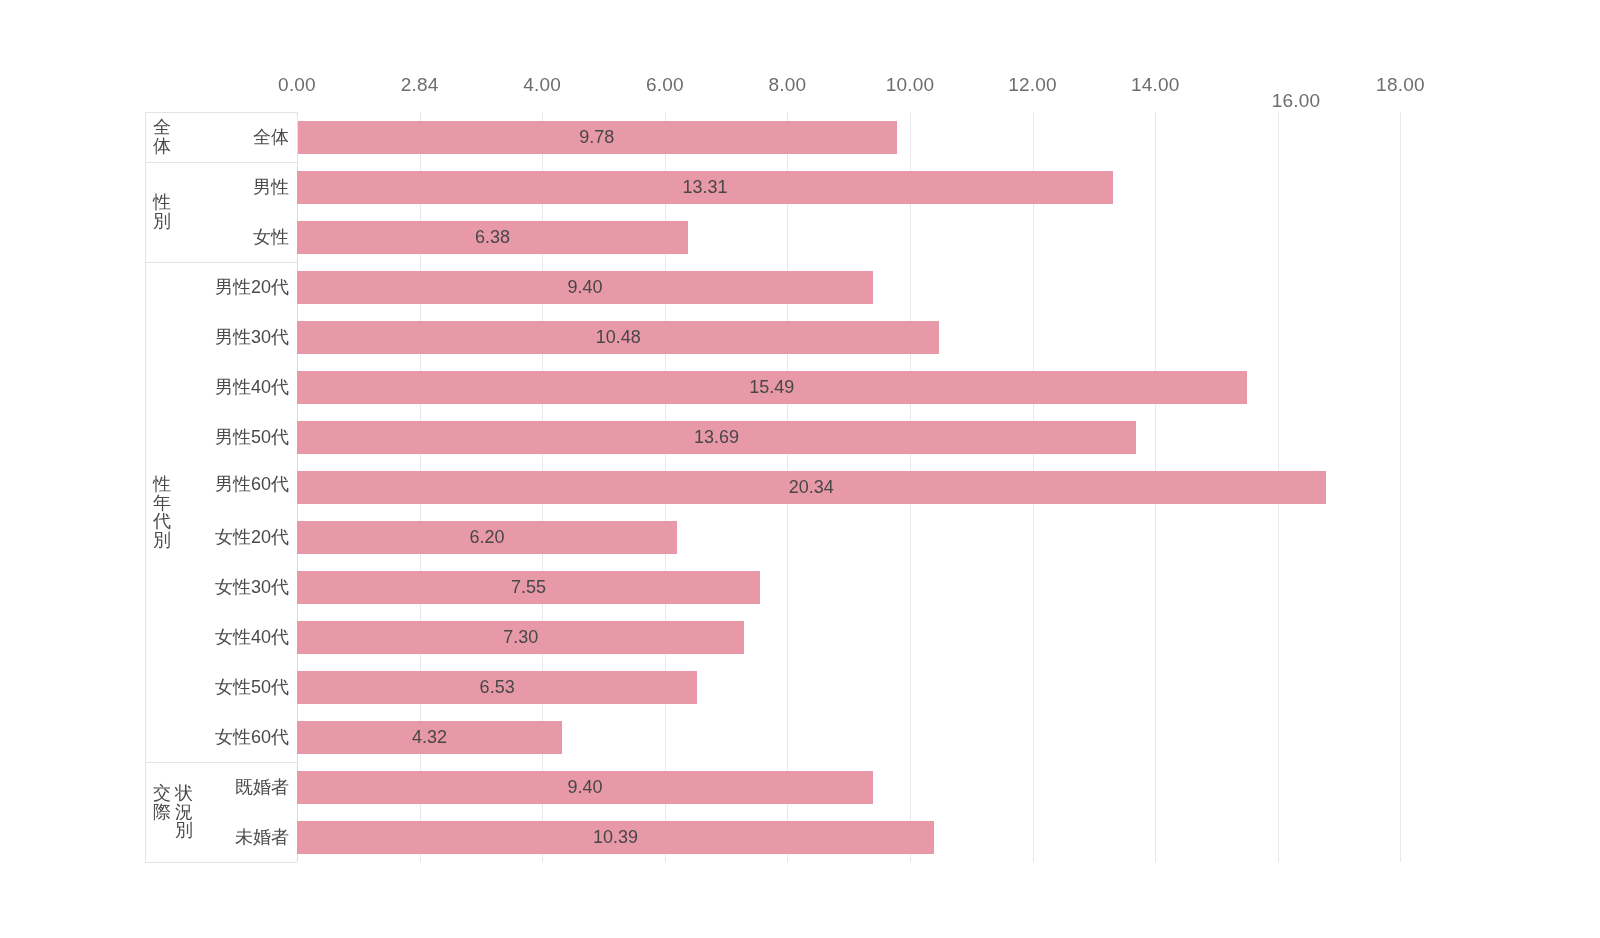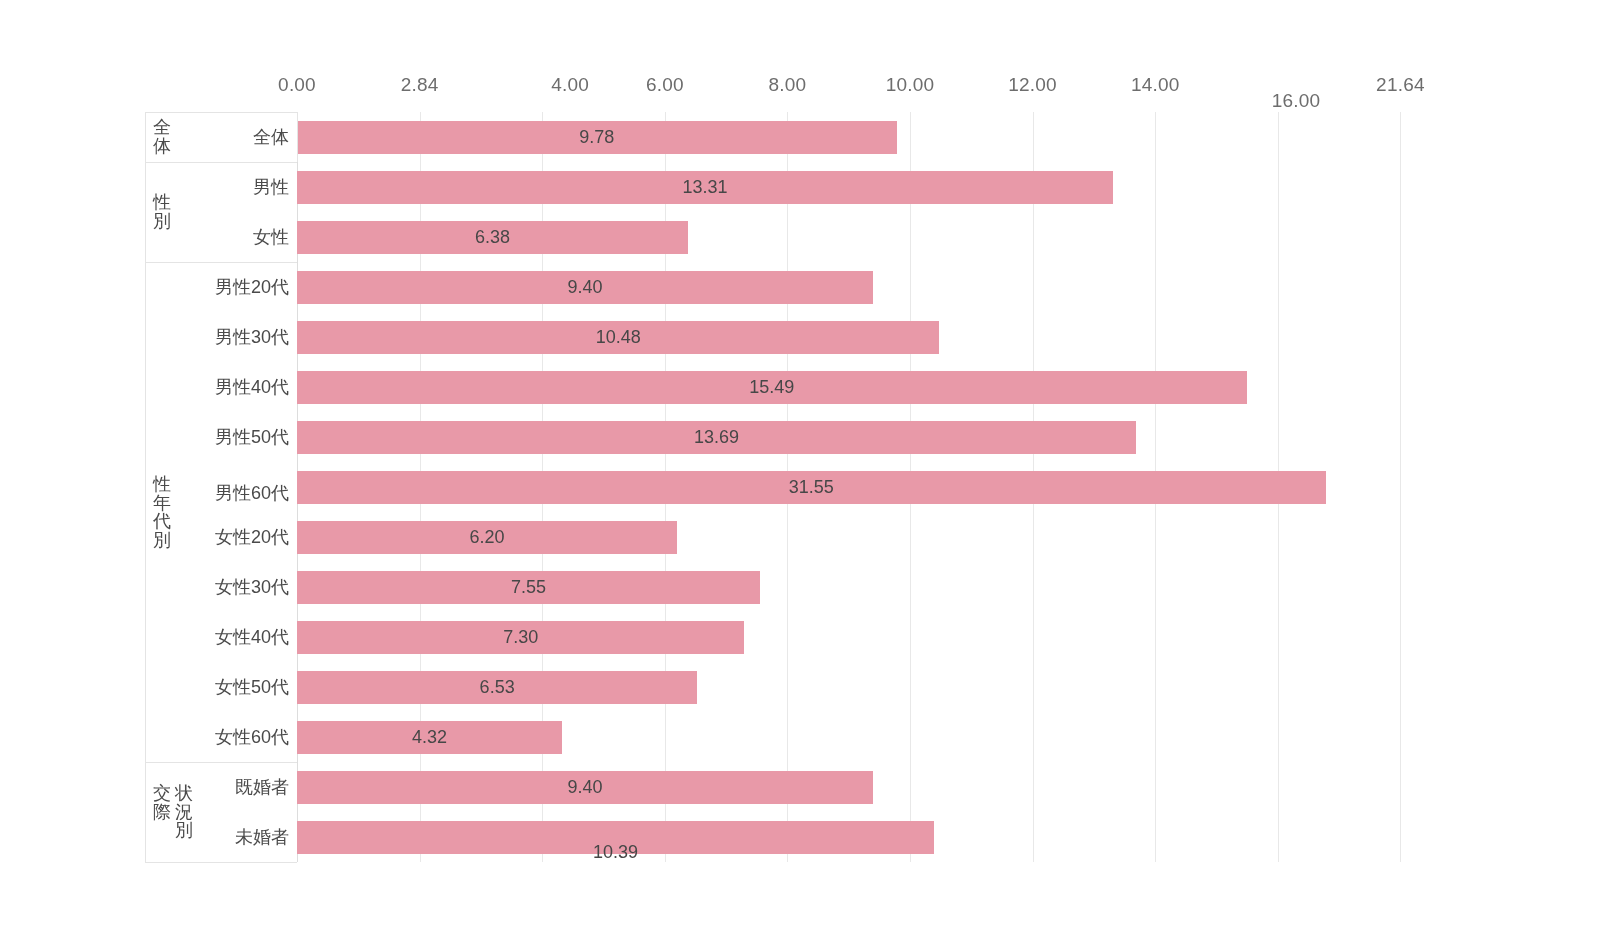--- a/index.html
+++ b/index.html
@@ -105,28 +105,28 @@
     transform: translateY(-50%);
   }
 </style>
 </head>
 <body>
 
 <div id="chart-root">
   <div class="axis-labels">
       <div class="axis-tick-label" style="left: 297px; top: 0px;">0.00</div>
       <div class="axis-tick-label" style="left: 419.6px; top: 0px;">2.84</div>
-      <div class="axis-tick-label" style="left: 542.2px; top: 0px; margin-left: 28px;">4.00</div>
+      <div class="axis-tick-label" style="left: 542.2px; top: 0px;">4.00</div>
       <div class="axis-tick-label" style="left: 664.8px; top: 0px;">6.00</div>
       <div class="axis-tick-label" style="left: 787.4px; top: 0px;">8.00</div>
       <div class="axis-tick-label" style="left: 910px; top: 0px;">10.00</div>
       <div class="axis-tick-label" style="left: 1032.6px; top: 0px;">12.00</div>
       <div class="axis-tick-label" style="left: 1155.2px; top: 0px; text-align: center;">14.00</div>
       <div class="axis-tick-label" style="left: 1296px; top: 0px; margin-top: 16px;">16.00</div>
-      <div class="axis-tick-label" style="left: 1400.4px; top: 0px;">21.64</div>
+      <div class="axis-tick-label" style="left: 1400.4px; top: 0px;">18.00</div>
     </div>
   <div class="plot" style="width: 1600px; height: 750px;">
       <div class="gridline" style="left: 297px; height: 750px; background: rgb(221, 221, 221);"></div>
       <div class="gridline" style="left: 419.6px; height: 750px;"></div>
       <div class="gridline" style="left: 542.2px; height: 750px;"></div>
       <div class="gridline" style="left: 664.8px; height: 750px;"></div>
       <div class="gridline" style="left: 787.4px; height: 750px;"></div>
       <div class="gridline" style="left: 910px; height: 750px;"></div>
       <div class="gridline" style="left: 1032.6px; height: 750px;"></div>
       <div class="gridline" style="left: 1155.2px; height: 750px;"></div>
@@ -148,42 +148,42 @@
       <div class="bar" style="left: 297px; top: 208.5px; width: 642.424px; height: 33px; background: rgb(232, 153, 168);"></div>
       <div class="bar-value" style="left: 618.212px; top: 225px;">10.48</div>
       <div class="row-label" style="right: 1311px; top: 225px;">男性30代</div>
       <div class="bar" style="left: 297px; top: 258.5px; width: 949.537px; height: 33px; background: rgb(232, 153, 168);"></div>
       <div class="bar-value" style="left: 771.768px; top: 275px;">15.49</div>
       <div class="row-label" style="right: 1311px; top: 275px;">男性40代</div>
       <div class="bar" style="left: 297px; top: 308.5px; width: 839.197px; height: 33px; background: rgb(232, 153, 168);"></div>
       <div class="bar-value" style="left: 716.598px; top: 325px;">13.69</div>
       <div class="row-label" style="right: 1311px; top: 325px;">男性50代</div>
       <div class="bar" style="left: 297px; top: 358.5px; width: 1028.61px; height: 33px; background: rgb(232, 153, 168);"></div>
-      <div class="bar-value" style="left: 811.307px; top: 375px;">31.55</div>
-      <div class="row-label" style="right: 1311px; top: 381px;">男性60代</div>
+      <div class="bar-value" style="left: 811.307px; top: 375px;">20.34</div>
+      <div class="row-label" style="right: 1311px; top: 372px;">男性60代</div>
       <div class="bar" style="left: 297px; top: 408.5px; width: 380.06px; height: 33px; background: rgb(232, 153, 168);"></div>
       <div class="bar-value" style="left: 487.03px; top: 425px;">6.20</div>
       <div class="row-label" style="right: 1311px; top: 425px;">女性20代</div>
       <div class="bar" style="left: 297px; top: 458.5px; width: 462.815px; height: 33px; background: rgb(232, 153, 168);"></div>
       <div class="bar-value" style="left: 528.408px; top: 475px;">7.55</div>
       <div class="row-label" style="right: 1311px; top: 475px;">女性30代</div>
       <div class="bar" style="left: 297px; top: 508.5px; width: 447.49px; height: 33px; background: rgb(232, 153, 168);"></div>
       <div class="bar-value" style="left: 520.745px; top: 525px;">7.30</div>
       <div class="row-label" style="right: 1311px; top: 525px;">女性40代</div>
       <div class="bar" style="left: 297px; top: 558.5px; width: 400.289px; height: 33px; background: rgb(232, 153, 168);"></div>
       <div class="bar-value" style="left: 497.144px; top: 575px;">6.53</div>
       <div class="row-label" style="right: 1311px; top: 575px;">女性50代</div>
       <div class="bar" style="left: 297px; top: 608.5px; width: 264.816px; height: 33px; background: rgb(232, 153, 168);"></div>
       <div class="bar-value" style="left: 429.408px; top: 625px;">4.32</div>
       <div class="row-label" style="right: 1311px; top: 625px;">女性60代</div>
       <div class="bar" style="left: 297px; top: 658.5px; width: 576.22px; height: 33px; background: rgb(232, 153, 168);"></div>
       <div class="bar-value" style="left: 585.11px; top: 675px;">9.40</div>
       <div class="row-label" style="right: 1311px; top: 675px;">既婚者</div>
       <div class="bar" style="left: 297px; top: 708.5px; width: 636.907px; height: 33px; background: rgb(232, 153, 168);"></div>
-      <div class="bar-value" style="left: 615.453px; top: 725px; margin-top: 15px;">10.39</div>
+      <div class="bar-value" style="left: 615.453px; top: 725px;">10.39</div>
       <div class="row-label" style="right: 1311px; top: 725px;">未婚者</div>
       <div class="rowsep" style="left: 145px; width: 152px; top: 0px;"></div>
       <div class="label-col-border" style="left: 297px; top: 0px; height: 50px;"></div>
       <div class="group-label" style="left: 151px; top: 25px;">
         <span>全</span>
         <span>体</span>
       </div>
       <div class="rowsep" style="left: 145px; width: 152px; top: 50px;"></div>
       <div class="group-label-wrap" style="left: 151px; top: 100px;">
         <div class="group-label" style="position: relative; transform: none;">

